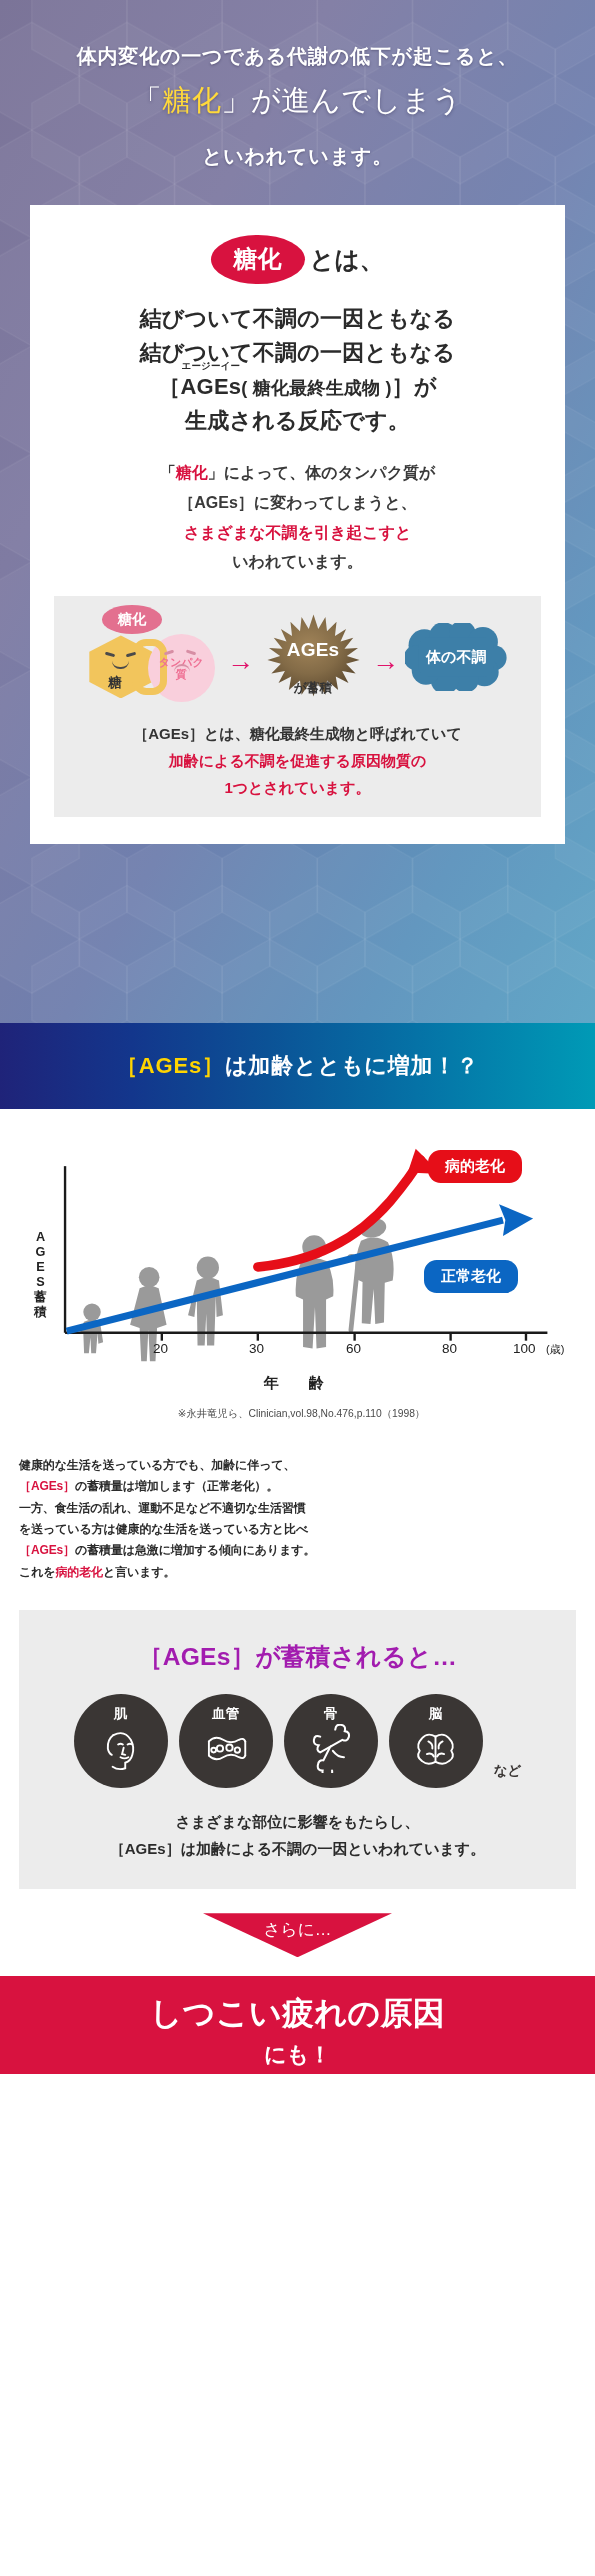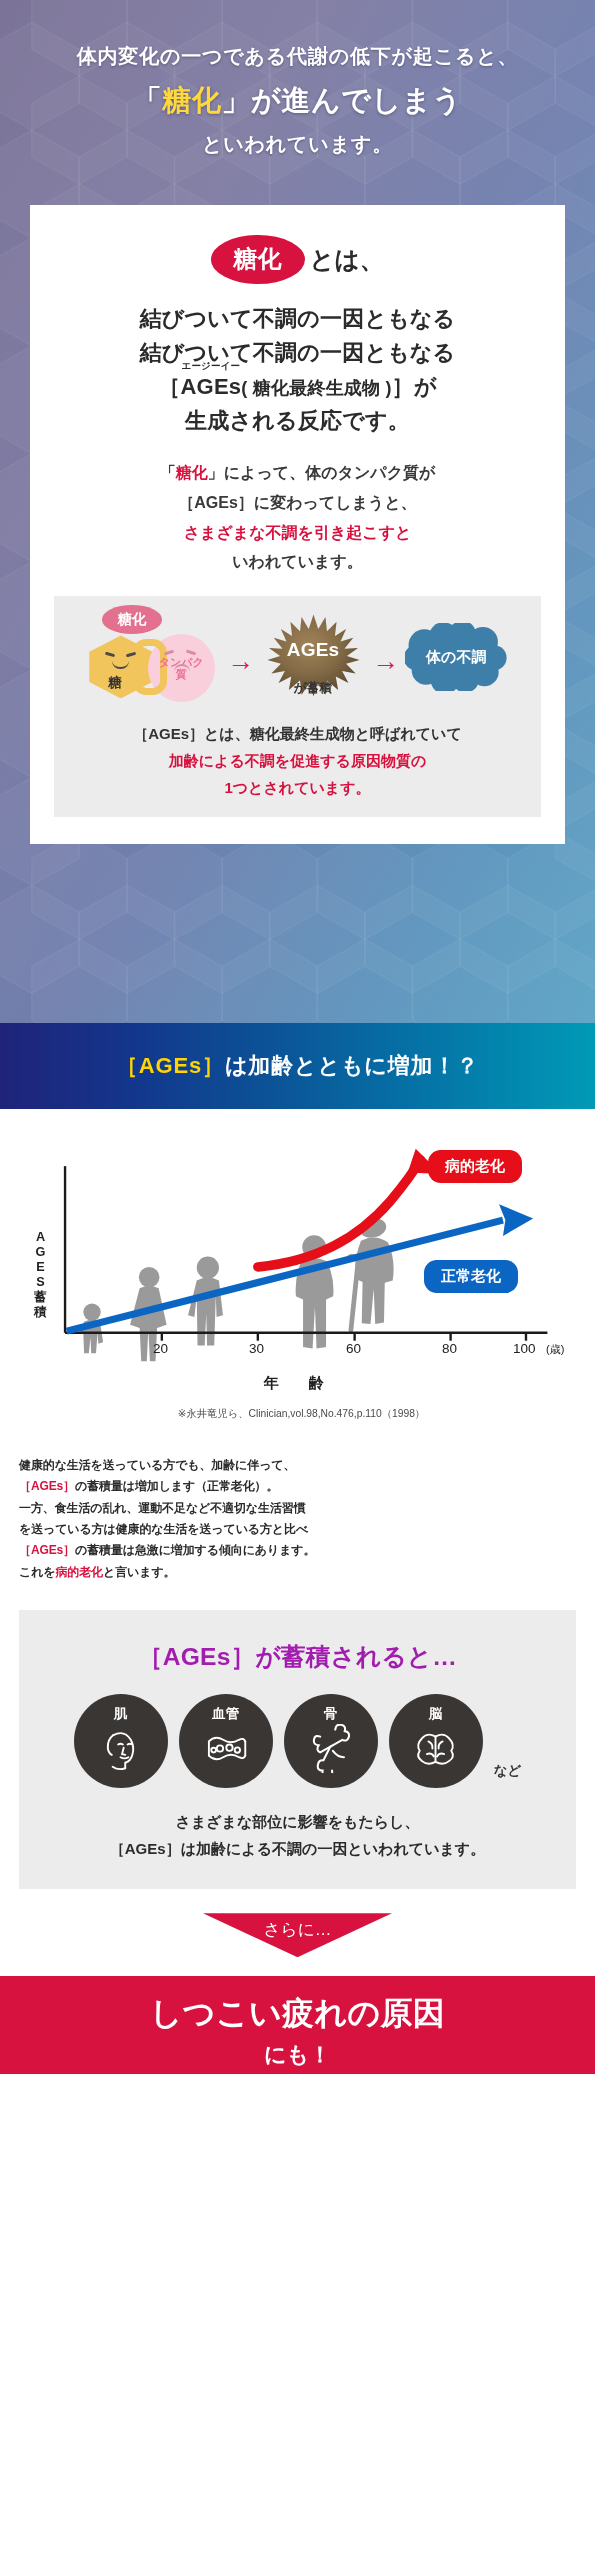--- a/index.html
+++ b/index.html
@@ -39,31 +39,31 @@
     line-height: 1.55;
   }
   .hero-l1 {
     font-size: 20px;
     font-weight: 700;
     letter-spacing: .04em;
     text-shadow: 0 0.8px 2.4px rgba(40,35,70,.45);
   }
   .hero-l2 {
     font-size: 29px;
-    font-weight: 700;
+    font-weight: 400;
     letter-spacing: .02em;
     margin-top: 6.3px;
     text-shadow: 0 0.8px 3.2px rgba(40,35,70,.45);
   }
   .hero-l2 .hl { color: #ffd93b; }
   .hero-l3 {
     font-size: 20px;
     font-weight: 700;
     letter-spacing: .04em;
-    margin-top: 6px;
+    margin-top: 18px;
     text-shadow: 0 0.8px 2.4px rgba(40,35,70,.45);
   }
 
   
   .card {
     position: absolute;
     left: 30px;
     top: 205px;
     width: 535px;
     background: #ffffff;

